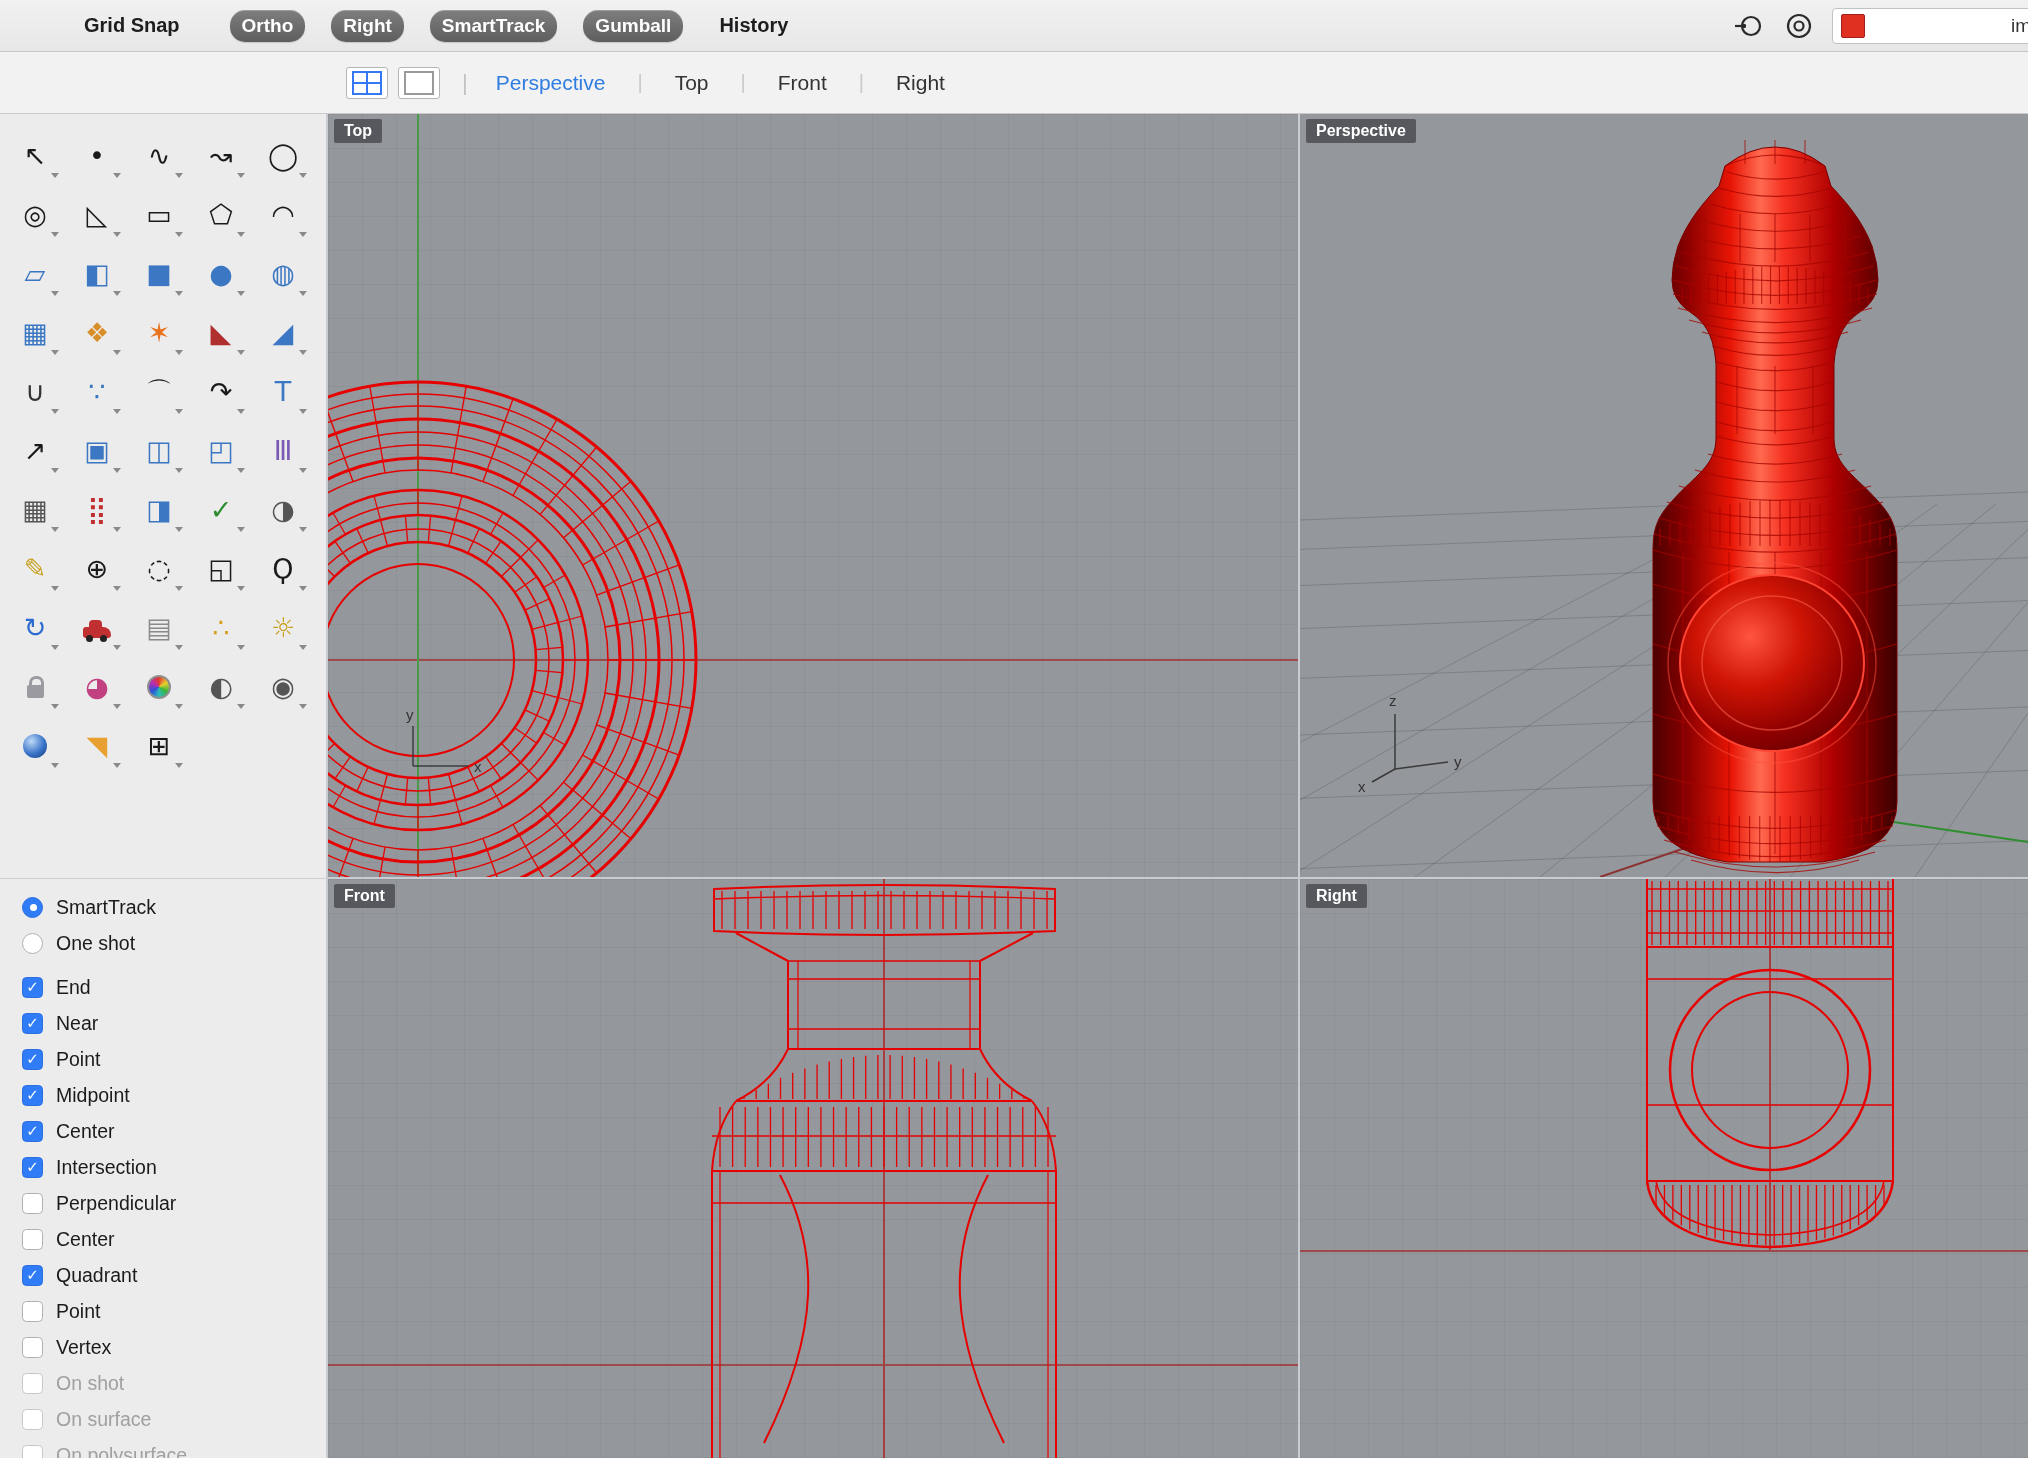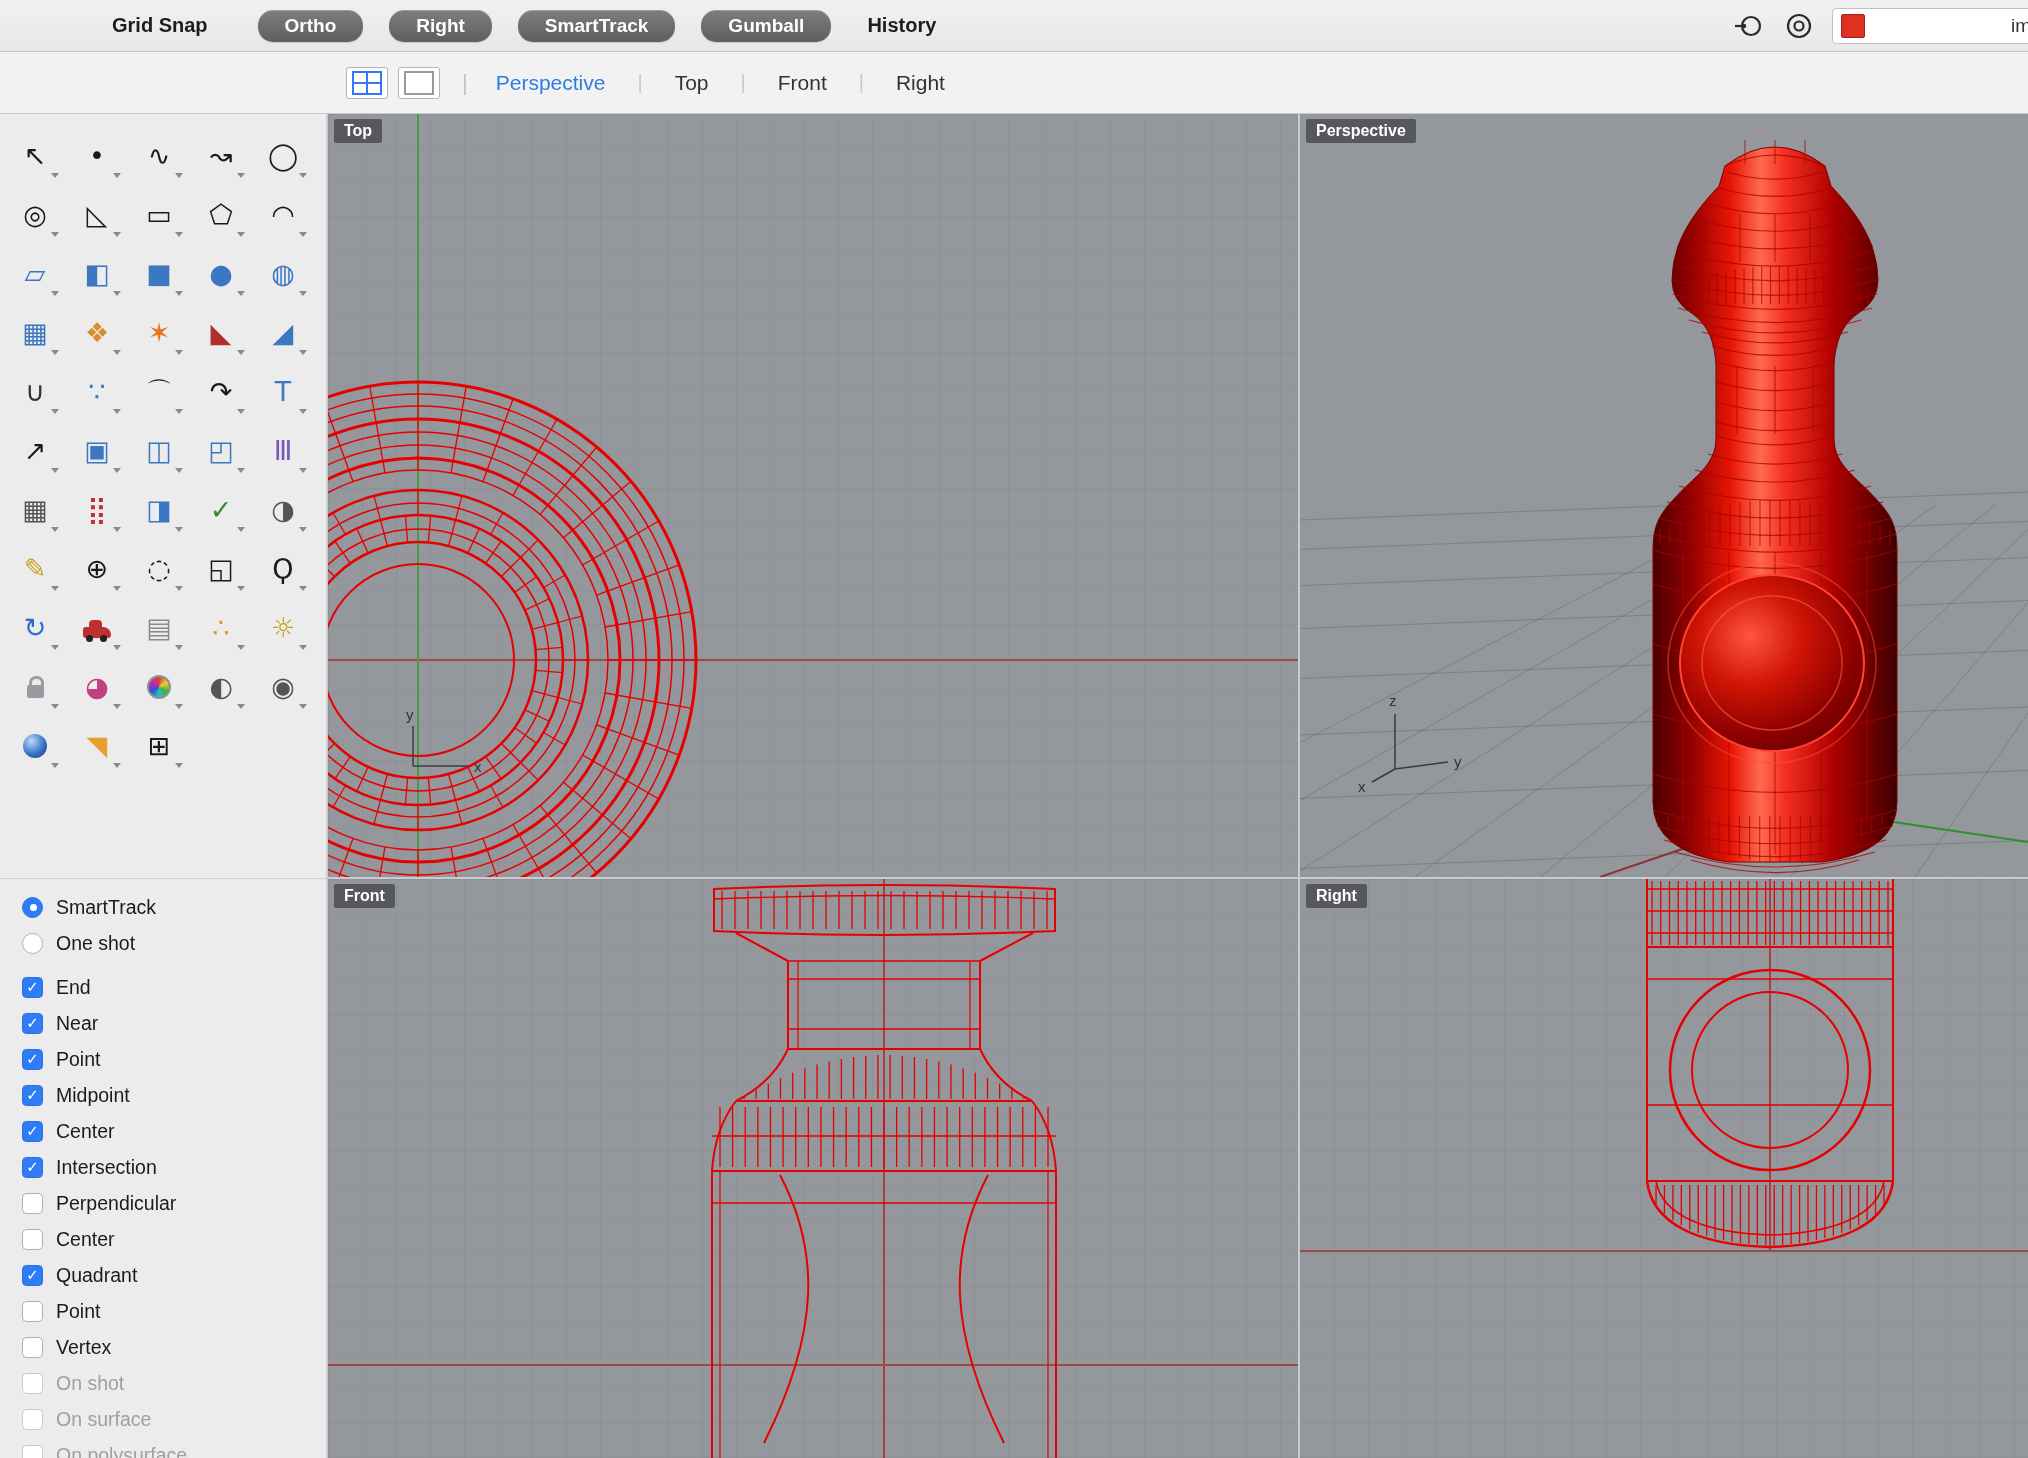--- a/index.html
+++ b/index.html
@@ -4,24 +4,24 @@
 <style>
   *{margin:0;padding:0;box-sizing:border-box}
   html,body{width:2028px;height:1458px;overflow:hidden;background:#ececec;
     font-family:"Liberation Sans",sans-serif;-webkit-font-smoothing:antialiased}
   #app{width:2028px;height:1458px;display:flex;flex-direction:column}
 
   
   .topbar{flex:0 0 52px;height:52px;background:linear-gradient(#f1f1f1,#e7e7e7);
     border-bottom:1px solid #c6c6c6;display:flex;align-items:center;position:relative;z-index:10}
   .topbar .lbl{font-weight:bold;font-size:20px;color:#1d1d1f}
-  .gridsnap{margin-left:112px}
+  .gridsnap{margin-left:84px}
   .pills{display:flex;gap:26px;margin-left:50px}
   .pill{background:linear-gradient(#7e7e7e,#5e5e5e);color:#fff;font-weight:bold;font-size:19px;
-    padding:5px 27px;border-radius:15px;box-shadow:inset 0 1px 0 rgba(255,255,255,.25),0 1px 1px rgba(0,0,0,.15)}
+    padding:5px 12px;border-radius:15px;box-shadow:inset 0 1px 0 rgba(255,255,255,.25),0 1px 1px rgba(0,0,0,.15)}
   .history{margin-left:36px}
   .tb-right{position:absolute;right:0;top:0;height:52px;display:flex;align-items:center;gap:16px}
   .tb-icon{width:34px;height:34px;display:flex;align-items:center;justify-content:center}
   .swatch-field{width:210px;height:36px;background:#fff;border:1px solid #c2c2c2;border-radius:4px;
     display:flex;align-items:center;padding:0 8px;margin-right:-14px}
   .swatch{width:24px;height:24px;border-radius:2px;border:1px solid #a02020}
   .partial{margin-left:auto;font-size:19px;color:#333;padding-right:2px}
 
   
   .toolbar2{flex:0 0 62px;height:62px;background:#f2f2f2;border-bottom:1px solid #cacaca;

